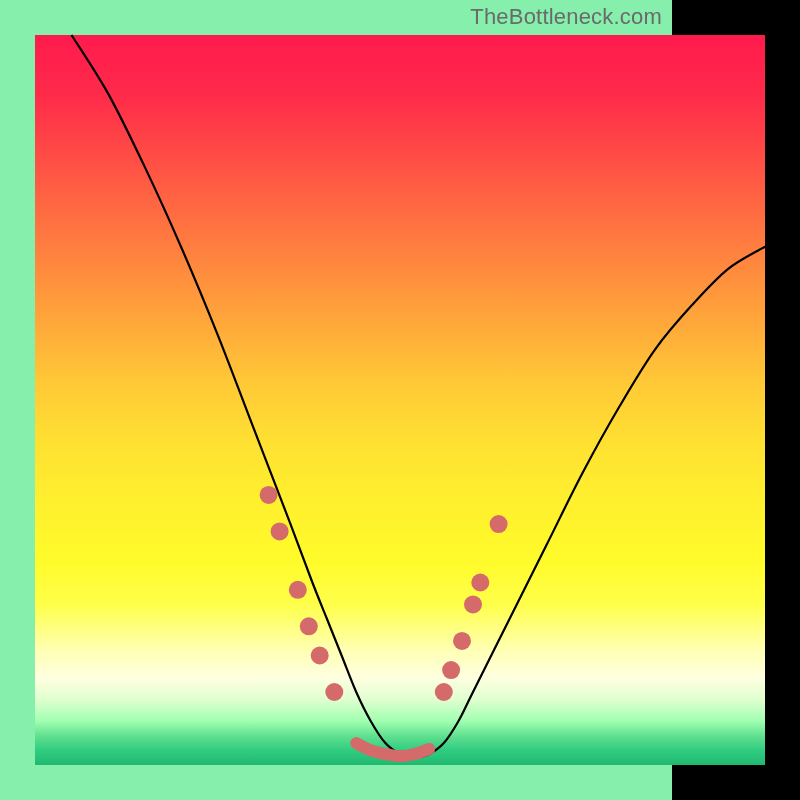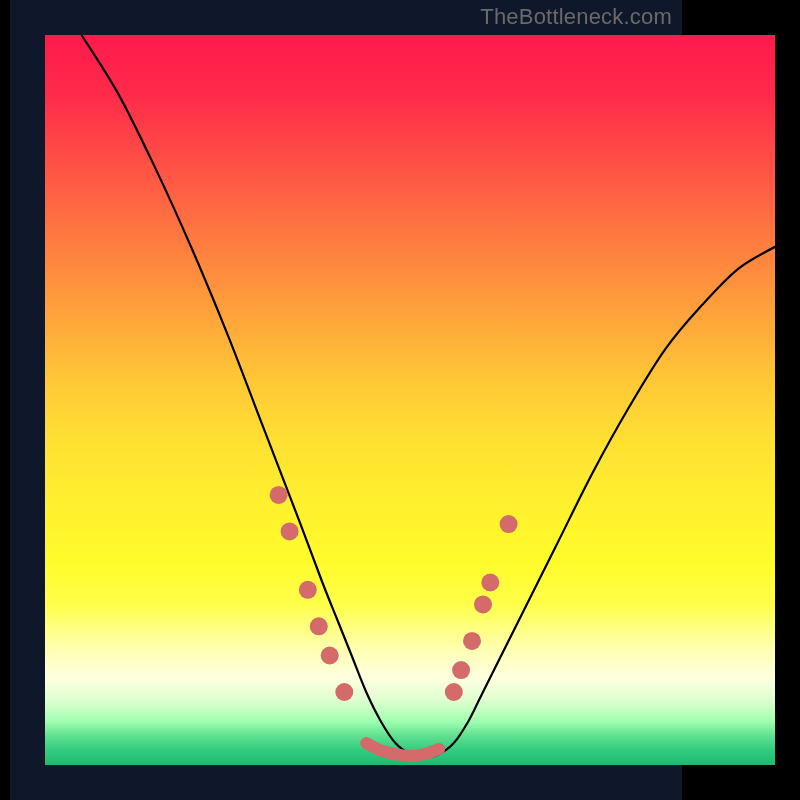--- a/index.html
+++ b/index.html
@@ -9,22 +9,21 @@
     height: 800px;
     background: #000;
     overflow: hidden;
   }
   .frame {
     position: absolute;
     left: 0;
     top: 0;
     width: 672px;
     height: 800px;
-    background: #0f172a;
-    margin-left: 10px;
+    background: #86efac;
   }
   .plot-area {
     position: absolute;
     left: 35px;
     top: 35px;
     width: 730px;
     height: 730px;
     background: linear-gradient(to bottom,
       #ff1a4d 0%,
       #ff2a4a 8%,

